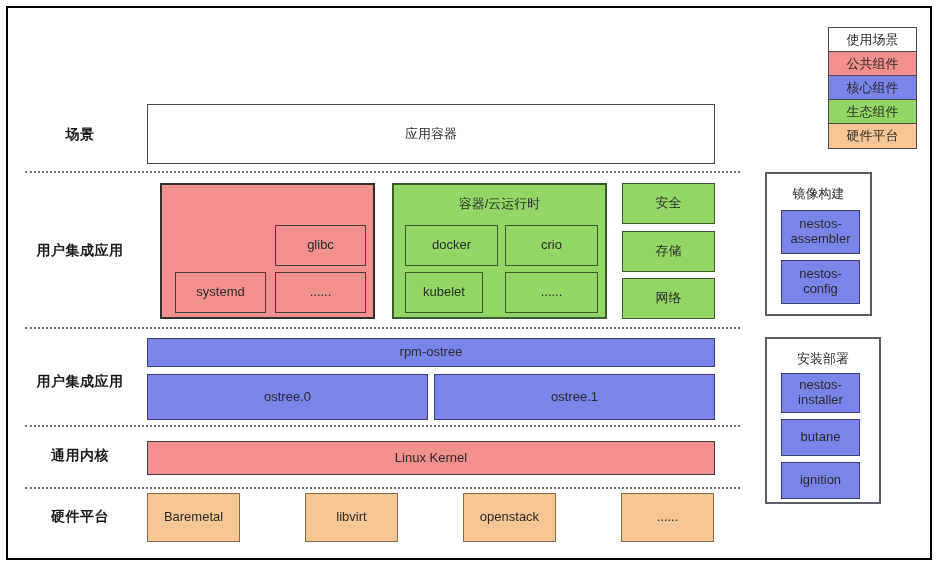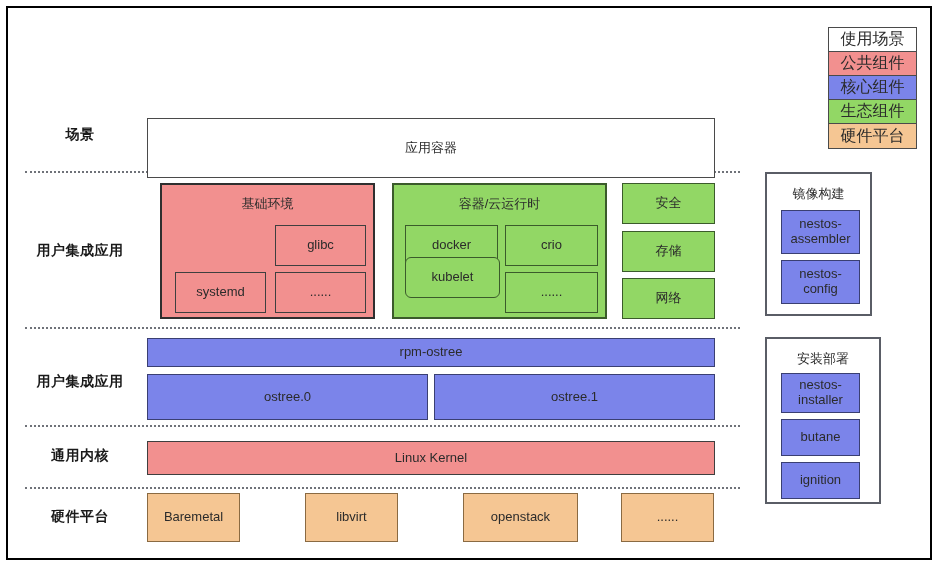--- a/index.html
+++ b/index.html
@@ -92,21 +92,21 @@
     width: 89px;
     box-sizing: border-box;
     border: 1.6px solid #4a4a4a;
   }
   .legend-row {
     height: 24px;
     box-sizing: border-box;
     display: flex;
     align-items: center;
     justify-content: center;
-    font-size: 16px;
+    font-size: 13px;
     color: #2b2b2b;
     border-bottom: 1.6px solid #4a4a4a;
   }
   .legend-row:last-child { border-bottom: none; }
   .lg-white  { background: #ffffff; }
   .lg-red    { background: #f2908f; }
   .lg-blue   { background: #7b84ea; }
   .lg-green  { background: #92d765; }
   .lg-orange { background: #f5c693; }
   .stacklabel { white-space: pre-line; }
@@ -130,50 +130,49 @@
   <div class="rowlabel" style="left:10px; top:234px; width:140px; height:34px;">用户集成应用</div>
   <div class="rowlabel" style="left:5px; top:365px; width:150px; height:34px;">用户集成应用</div>
   <div class="rowlabel" style="left:20px; top:439px; width:120px; height:34px;">通用内核</div>
   <div class="rowlabel" style="left:20px; top:500px; width:120px; height:34px;">硬件平台</div>
 
   <div class="divider" style="top:171px;"></div>
   <div class="divider" style="top:327px;"></div>
   <div class="divider" style="top:425px;"></div>
   <div class="divider" style="top:487px;"></div>
 
-  <div class="box white" style="left:147px; top:118px; width:568px; height:60px;">应用容器</div>
+  <div class="box white" style="left:147px; top:104px; width:568px; height:60px;">应用容器</div>
 
   <div class="box redgroup" style="left:160px; top:183px; width:215px; height:136px; display:block;">
-    <div class="group-title" style="top:12px;">基础环境</div>
     <div class="box red" style="left:113px; top:40px; width:91px; height:41px;">glibc</div>
     <div class="box red" style="left:13px; top:87px; width:91px; height:41px;">systemd</div>
     <div class="box red" style="left:113px; top:87px; width:91px; height:41px;">......</div>
   </div>
 
   <div class="box greengroup" style="left:392px; top:183px; width:215px; height:136px; display:block;">
     <div class="group-title" style="top:12px;">容器/云运行时</div>
     <div class="box green" style="left:11px; top:40px; width:93px; height:41px;">docker</div>
     <div class="box green" style="left:111px; top:40px; width:93px; height:41px;">crio</div>
-    <div class="box green" style="left:11px; top:72px; width:95px; height:41px;border-radius:6px;">kubelet</div>
+    <div class="box green" style="left:11px; top:87px; width:78px; height:41px;">kubelet</div>
     <div class="box green" style="left:111px; top:87px; width:93px; height:41px;">......</div>
   </div>
 
   <div class="box green" style="left:622px; top:183px; width:93px; height:41px;">安全</div>
   <div class="box green" style="left:622px; top:231px; width:93px; height:41px;">存储</div>
   <div class="box green" style="left:622px; top:278px; width:93px; height:41px;">网络</div>
 
   <div class="box blue" style="left:147px; top:338px; width:568px; height:29px;">rpm-ostree</div>
   <div class="box blue" style="left:147px; top:374px; width:281px; height:46px;">ostree.0</div>
   <div class="box blue" style="left:434px; top:374px; width:281px; height:46px;">ostree.1</div>
 
   <div class="box red" style="left:147px; top:441px; width:568px; height:34px;">Linux Kernel</div>
 
   <div class="box orange" style="left:147px; top:493px; width:93px; height:49px;">Baremetal</div>
   <div class="box orange" style="left:305px; top:493px; width:93px; height:49px;">libvirt</div>
-  <div class="box orange" style="left:463px; top:493px; width:115px; height:49px;">openstack</div>
+  <div class="box orange" style="left:463px; top:493px; width:93px; height:49px;">openstack</div>
   <div class="box orange" style="left:621px; top:493px; width:93px; height:49px;">......</div>
 
   <div class="panel" style="left:765px; top:172px; width:107px; height:144px;">
     <div class="panel-title" style="top:11px;">镜像构建</div>
     <div class="box blue stacklabel" style="left:14px; top:36px; width:79px; height:44px;">nestos-
 assembler</div>
     <div class="box blue stacklabel" style="left:14px; top:86px; width:79px; height:44px;">nestos-
 config</div>
   </div>
 

